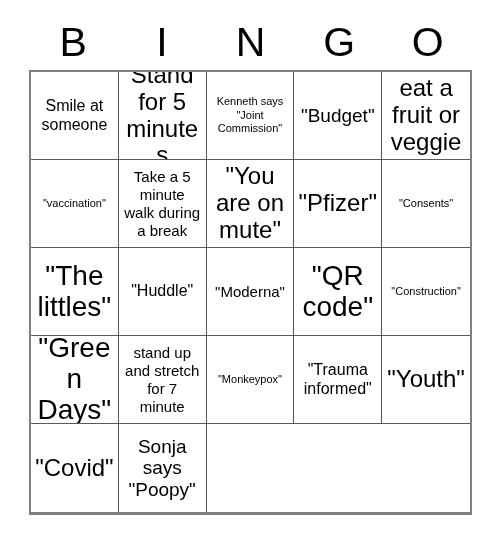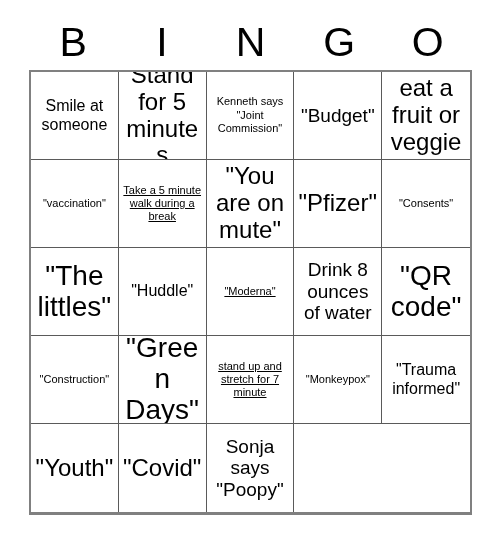--- a/index.html
+++ b/index.html
@@ -84,21 +84,21 @@
   .cell-text {
     display: block;
     width: 100%;
     line-height: 1.12;
     color: #000000;
     word-wrap: break-word;
   }
 
   
   .size-xs  { font-size: 11px; line-height: 1.22; }
-  .size-sm  { font-size: 11px; line-height: 1.2; text-decoration: underline; }
+  .size-sm  { font-size: 15px; line-height: 1.2; }
   .size-md  { font-size: 16px; line-height: 1.18; }
   .size-lg  { font-size: 19px; line-height: 1.14; }
   .size-xl  { font-size: 24px; line-height: 1.12; }
   .size-xxl { font-size: 28px; line-height: 1.1; }
 </style>
 </head>
 <body>
 
 <div id="bingo-card">
 
@@ -147,23 +147,20 @@
     <div class="bingo-cell">
       <span class="cell-text size-xxl">"The littles"</span>
     </div>
     <div class="bingo-cell">
       <span class="cell-text size-md">"Huddle"</span>
     </div>
     <div class="bingo-cell">
       <span class="cell-text size-sm">"Moderna"</span>
     </div>
     <div class="bingo-cell">
-      <span class="cell-text size-lg">Drink 8 ounces of water</span>
-    </div>
-    <div class="bingo-cell">
       <span class="cell-text size-xxl">"QR code"</span>
     </div>
 
     <div class="bingo-cell">
       <span class="cell-text size-xs">"Construction"</span>
     </div>
     <div class="bingo-cell">
       <span class="cell-text size-xxl">"Green Days"</span>
     </div>
     <div class="bingo-cell">

